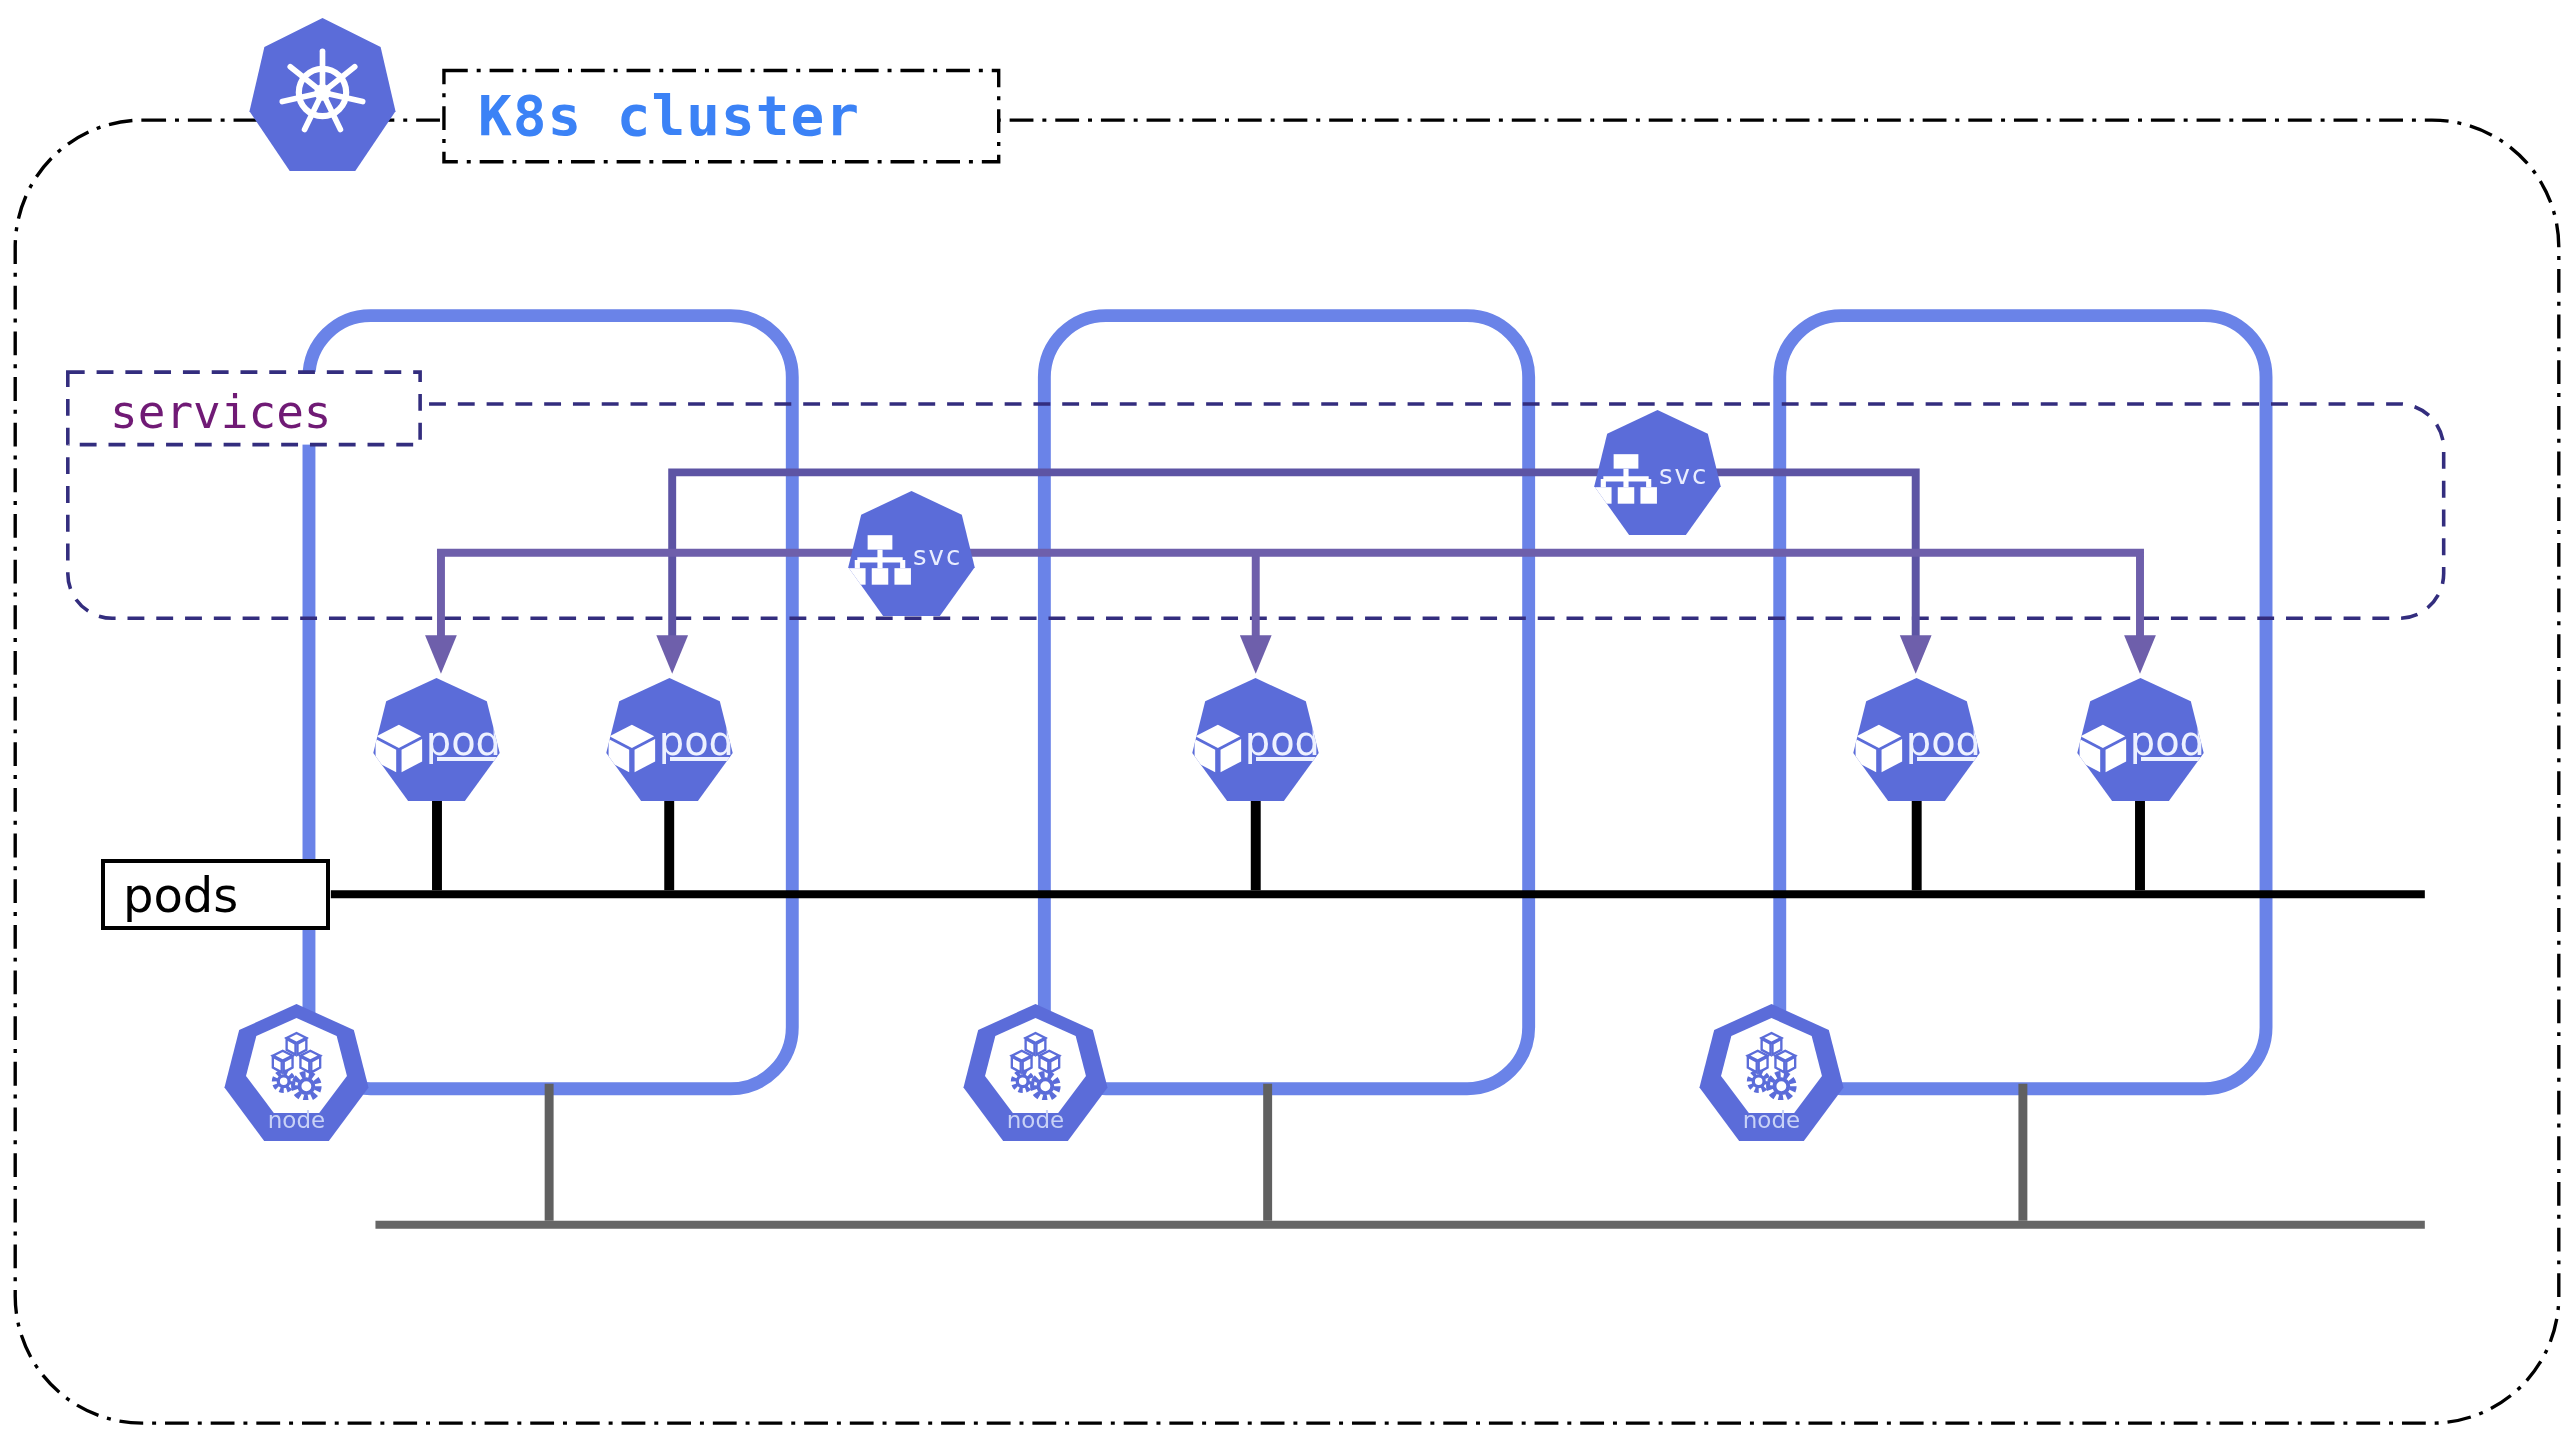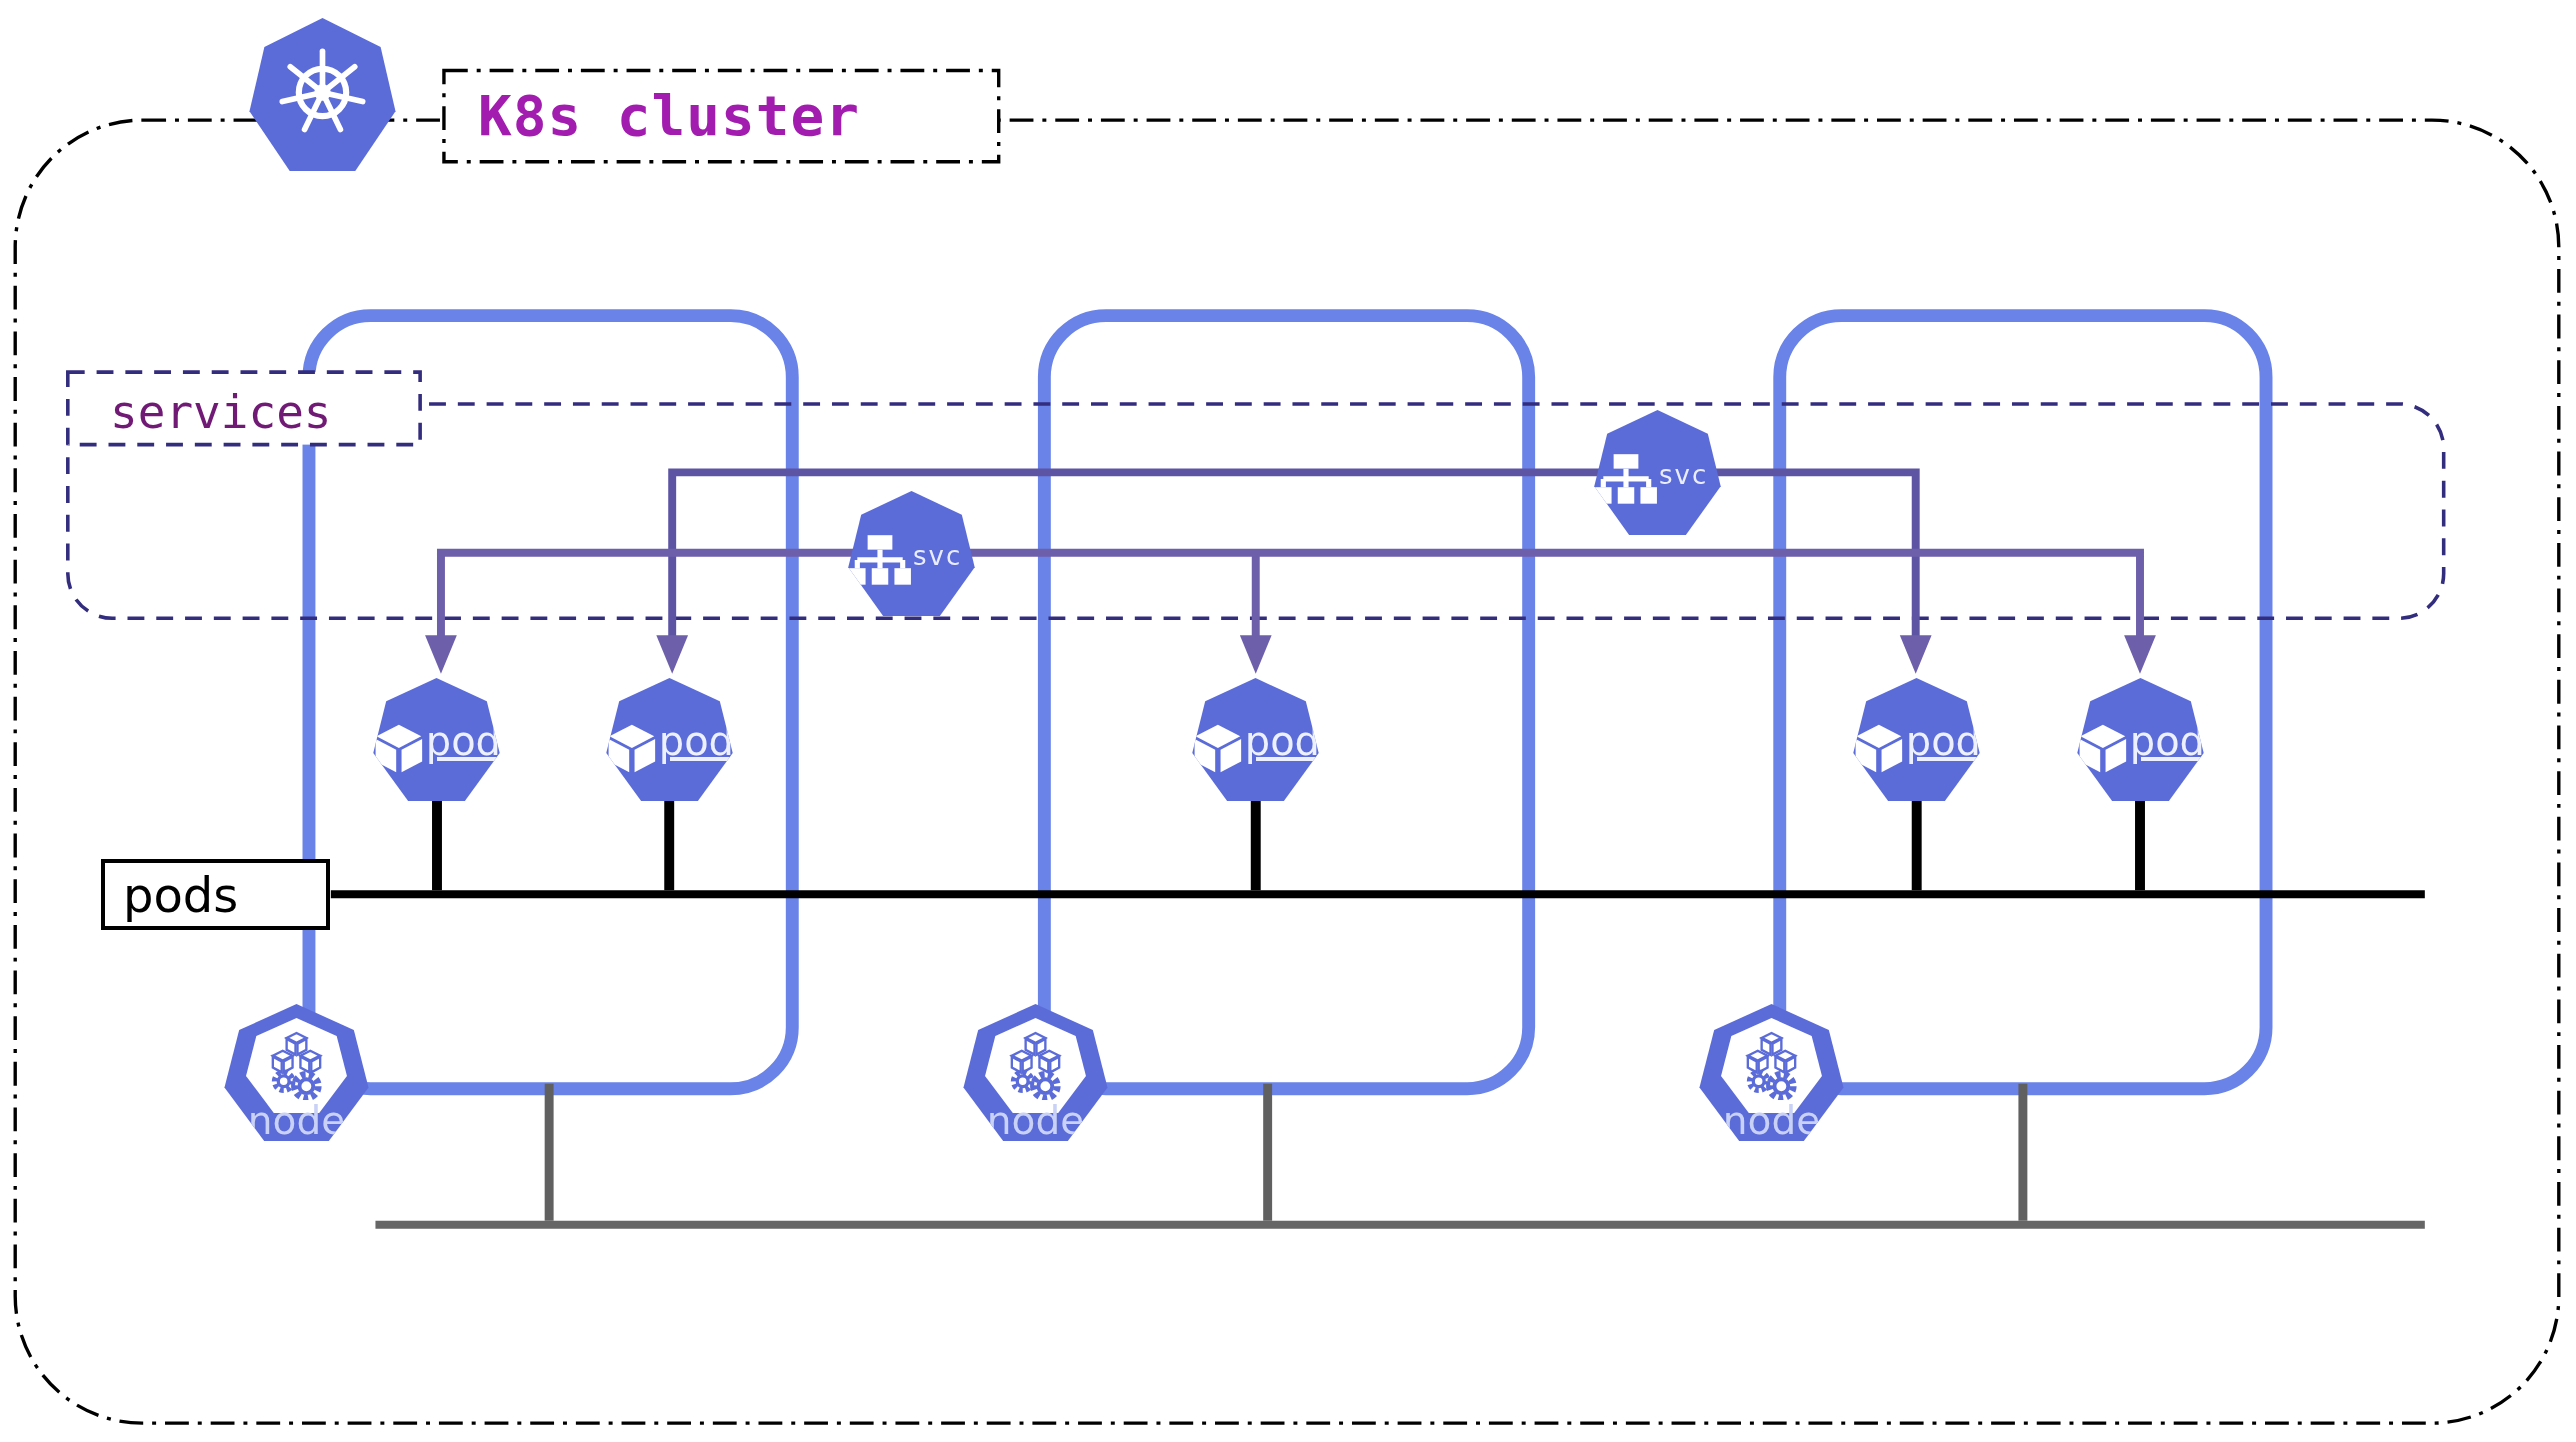--- a/index.html
+++ b/index.html
@@ -8,21 +8,21 @@
   }
   html,body{margin:0;padding:0;background:#ffffff;}
   #canvas{position:relative;width:2576px;height:1442px;background:#fff;overflow:hidden;
           font-family:"DejaVu Sans", sans-serif;}
   #diagram-lines{position:absolute;left:0;top:0;z-index:1;}
   .overlay{position:absolute;display:flex;align-items:center;box-sizing:border-box;z-index:3;}
   .mono{font-family:"DejaVu Sans Mono", monospace;}
 
   
   #cluster-label-text{left:444px;top:70px;width:555px;height:91px;padding-left:34px;
-      font-size:56px;font-weight:bold;color:#a21caf;letter-spacing:1px;}
+      font-size:56px;font-weight:bold;color:#3b82f6;letter-spacing:1px;}
   #services-label-text{left:68px;top:376px;width:352px;height:72px;padding-left:42px;
       font-size:46px;color:#701a75;}
 
   
   .axis-box{position:absolute;background:#fff;display:flex;align-items:center;
       box-sizing:border-box;z-index:3;}
   #pods-box{left:101px;top:859px;width:229px;height:71px;border:4px solid #000;
       padding-left:18px;font-size:48px;color:#000;}
   #nodes-box{left:101px;top:1189px;width:274px;height:71px;border:4px solid #6e6e6e;
       padding-left:34px;font-size:48px;color:var(--gray_text);}
@@ -34,21 +34,21 @@
   .pod-icon{width:129px;height:123px;}
   .pod-icon svg{margin-top:16px;}
   .pod-icon .icon-label{color:#edf1ff;font-size:40px;line-height:30px;margin-top:2px;text-decoration:underline;}
   .svc-icon{width:129px;height:125px;}
   .svc-icon svg{margin-top:17px;}
   .svc-icon .icon-label{color:#e9edff;font-size:26px;line-height:26px;margin-top:4px;letter-spacing:2px;}
   .node-icon{width:147px;height:137px;}
   .inner-hept{position:absolute;left:22px;top:14px;width:103px;height:95px;background:#fff;
       display:flex;align-items:center;justify-content:center;}
   .node-icon .icon-label{position:absolute;left:0;right:0;bottom:6px;text-align:center;
-      color:#c9d2f6;font-size:39px;line-height:29px;}
+      color:#c9d2f6;font-size:23px;line-height:29px;}
   #k8s-logo{left:248px;top:18px;width:149px;height:153px;z-index:4;position:absolute;
       display:flex;align-items:center;justify-content:center;}
 </style>
 </head>
 <body>
 
 <div id="canvas">
 
   <svg id="diagram-lines" width="2576" height="1442" viewBox="0 0 2595 1453">
 

